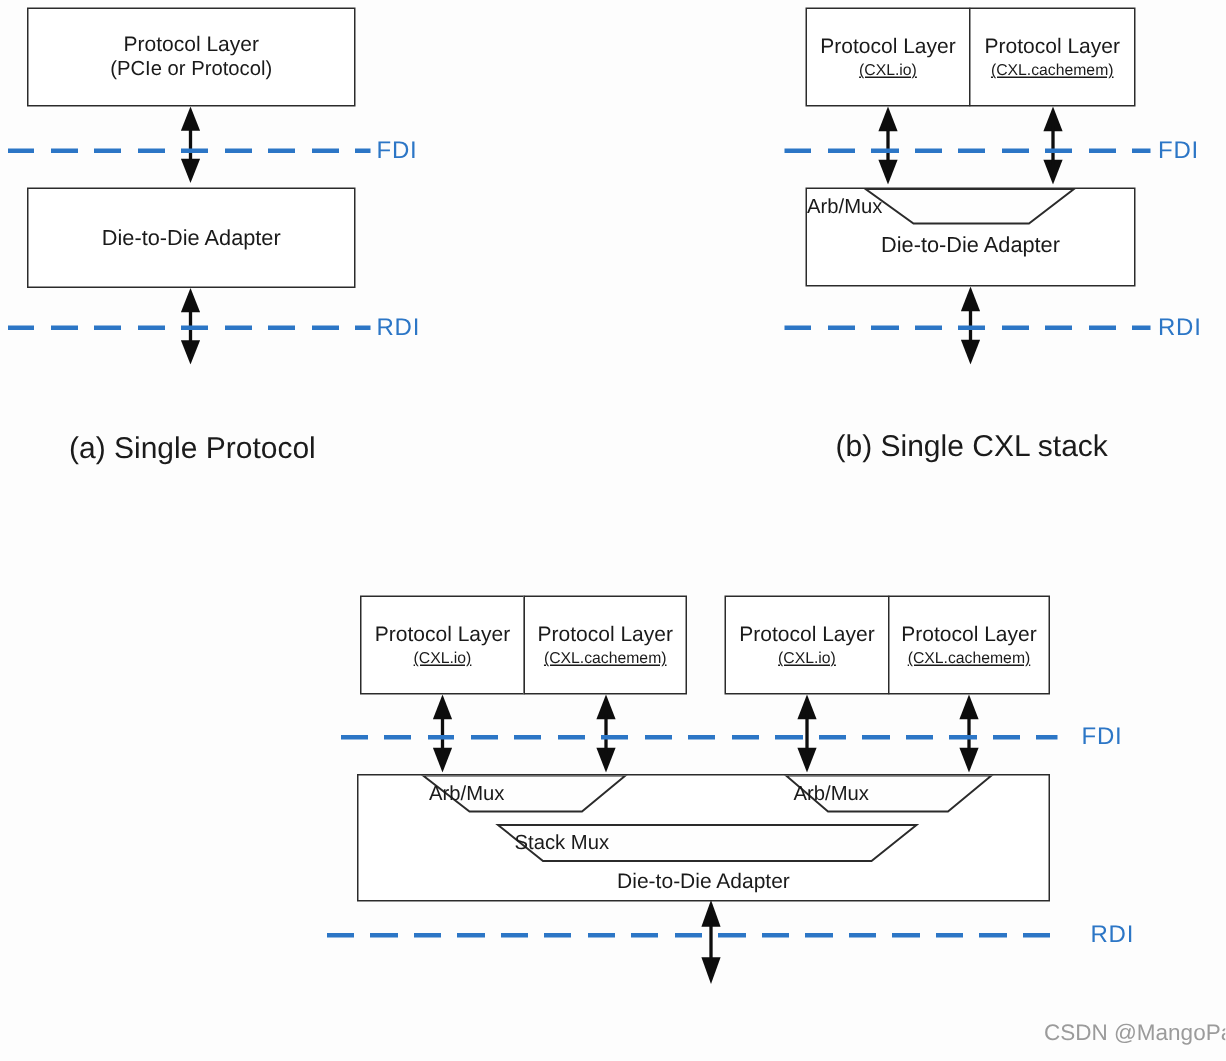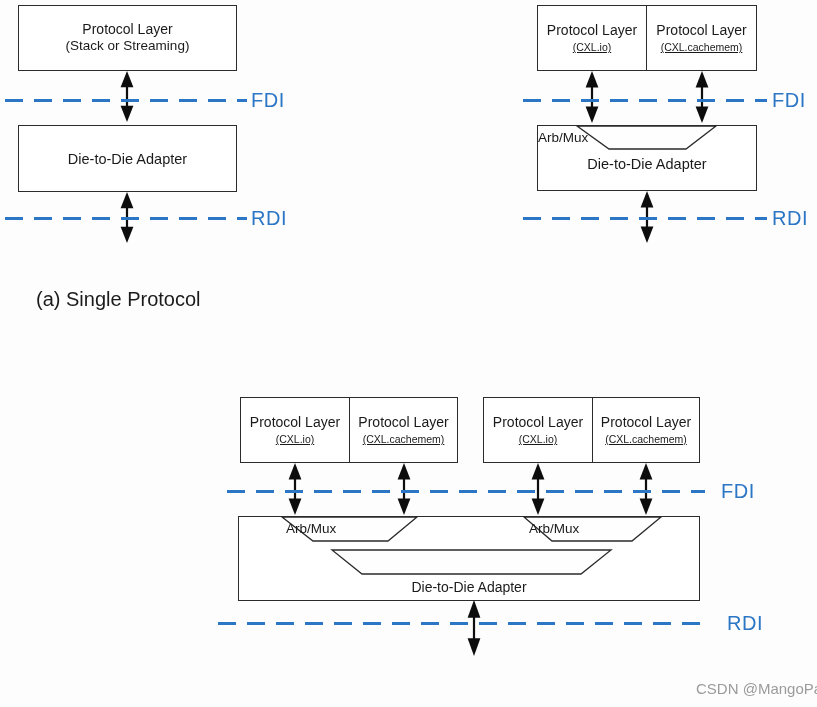--- a/index.html
+++ b/index.html
@@ -33,35 +33,35 @@
     position:absolute;left:0;width:100%;text-align:center;font-size:14.5px;z-index:2;
   }
   .adapter .center-label{
     position:absolute;inset:0;display:flex;align-items:center;justify-content:center;font-size:14.5px;
   }
   .dash{
     position:absolute;height:3.2px;
     background:repeating-linear-gradient(90deg,var(--blue) 0 18px,transparent 18px 29px);
   }
   .iflabel{
-    position:absolute;font-size:20px;color:var(--blue);line-height:25px;letter-spacing:.5px;
+    position:absolute;font-size:16px;color:var(--blue);line-height:25px;letter-spacing:.5px;
   }
   .darrow{position:absolute;}
   .cap{position:absolute;font-size:20px;color:#1b1b1b;white-space:nowrap;}
   .watermark{position:absolute;font-size:15px;color:var(--wm);white-space:nowrap;z-index:5;}
   .trap{fill:#fefefe;stroke:var(--border);stroke-width:1.3;}
 </style>
 </head>
 <body>
 
 <div class="canvas">
 
   <div class="pbox" style="left:18px;top:5px;width:219px;height:66px;">
     <div class="title">Protocol Layer</div>
-    <div class="sub-lg">(Stack or Streaming)</div>
+    <div class="sub-lg">(PCIe or Protocol)</div>
   </div>
 
   <svg class="darrow" style="left:120px;top:71px;" width="14" height="51" viewBox="0 0 14 52" preserveAspectRatio="none">
     <polygon points="7,0 13.4,16.5 0.6,16.5" fill="#0d0d0d"></polygon>
     <polygon points="7,52 13.4,35.5 0.6,35.5" fill="#0d0d0d"></polygon>
     <rect x="5.9" y="13" width="2.2" height="26" fill="#0d0d0d"></rect>
   </svg>
 
   <div class="dash" style="left:5px;top:98.5px;width:242px;"></div>
   <div class="iflabel" style="left:251px;top:88px;">FDI</div>
@@ -72,21 +72,21 @@
 
   <svg class="darrow" style="left:120px;top:192px;" width="14" height="51" viewBox="0 0 14 52" preserveAspectRatio="none">
     <polygon points="7,0 13.4,16.5 0.6,16.5" fill="#0d0d0d"></polygon>
     <polygon points="7,52 13.4,35.5 0.6,35.5" fill="#0d0d0d"></polygon>
     <rect x="5.9" y="13" width="2.2" height="26" fill="#0d0d0d"></rect>
   </svg>
 
   <div class="dash" style="left:5px;top:216.5px;width:242px;"></div>
   <div class="iflabel" style="left:251px;top:206px;">RDI</div>
 
-  <div class="cap" style="left:36px;top:288px;">(a) Single Protocol</div>
+  <div class="cap" style="left:46px;top:288px;">(a) Single Protocol</div>
 
   <div class="pbox" style="left:537px;top:5px;width:110px;height:66px;">
     <div class="title">Protocol Layer</div>
     <div class="sub-sm">(CXL.io)</div>
   </div>
   <div class="pbox" style="left:646px;top:5px;width:111px;height:66px;">
     <div class="title">Protocol Layer</div>
     <div class="sub-sm">(CXL.cachemem)</div>
   </div>
 
@@ -114,20 +114,21 @@
 
   <svg class="darrow" style="left:640px;top:191px;" width="14" height="52" viewBox="0 0 14 52" preserveAspectRatio="none">
     <polygon points="7,0 13.4,16.5 0.6,16.5" fill="#0d0d0d"></polygon>
     <polygon points="7,52 13.4,35.5 0.6,35.5" fill="#0d0d0d"></polygon>
     <rect x="5.9" y="13" width="2.2" height="26" fill="#0d0d0d"></rect>
   </svg>
 
   <div class="dash" style="left:523px;top:216.5px;width:244px;"></div>
   <div class="iflabel" style="left:772px;top:206px;">RDI</div>
 
+  <div class="cap" style="left:557px;top:287px;">(b) Single CXL stack</div>
 
   <div class="pbox" style="left:240px;top:397px;width:110px;height:66px;">
     <div class="title">Protocol Layer</div>
     <div class="sub-sm">(CXL.io)</div>
   </div>
   <div class="pbox" style="left:349px;top:397px;width:109px;height:66px;">
     <div class="title">Protocol Layer</div>
     <div class="sub-sm">(CXL.cachemem)</div>
   </div>
   <div class="pbox" style="left:483px;top:397px;width:110px;height:66px;">
@@ -164,20 +165,21 @@
   <div class="iflabel" style="left:721px;top:479px;">FDI</div>
 
   <div class="adapter" style="left:238px;top:516px;width:462px;height:85px;">
     <svg width="459" height="82" viewBox="0 0 459 82">
       <polygon class="trap" points="43,0 178,0 149,24 74,24"></polygon>
       <polygon class="trap" points="285,0 422,0 393,24 313,24"></polygon>
       <polygon class="trap" points="93,33 372,33 342,57 123,57"></polygon>
     </svg>
     <div class="shape-label" style="top:4px;left:47px;width:130px;">Arb/Mux</div>
     <div class="shape-label" style="top:4px;left:290px;width:130px;">Arb/Mux</div>
+    <div class="shape-label" style="top:37px;left:104px;width:260px;">Stack Mux</div>
     <div class="adapter-label" style="top:62px;font-size:14px;">Die-to-Die Adapter</div>
   </div>
 
   <svg class="darrow" style="left:467px;top:600px;" width="14" height="56" viewBox="0 0 14 52" preserveAspectRatio="none">
     <polygon points="7,0 13.4,16.5 0.6,16.5" fill="#0d0d0d"></polygon>
     <polygon points="7,52 13.4,35.5 0.6,35.5" fill="#0d0d0d"></polygon>
     <rect x="5.9" y="13" width="2.2" height="26" fill="#0d0d0d"></rect>
   </svg>
 
   <div class="dash" style="left:218px;top:621.5px;width:489px;"></div>

